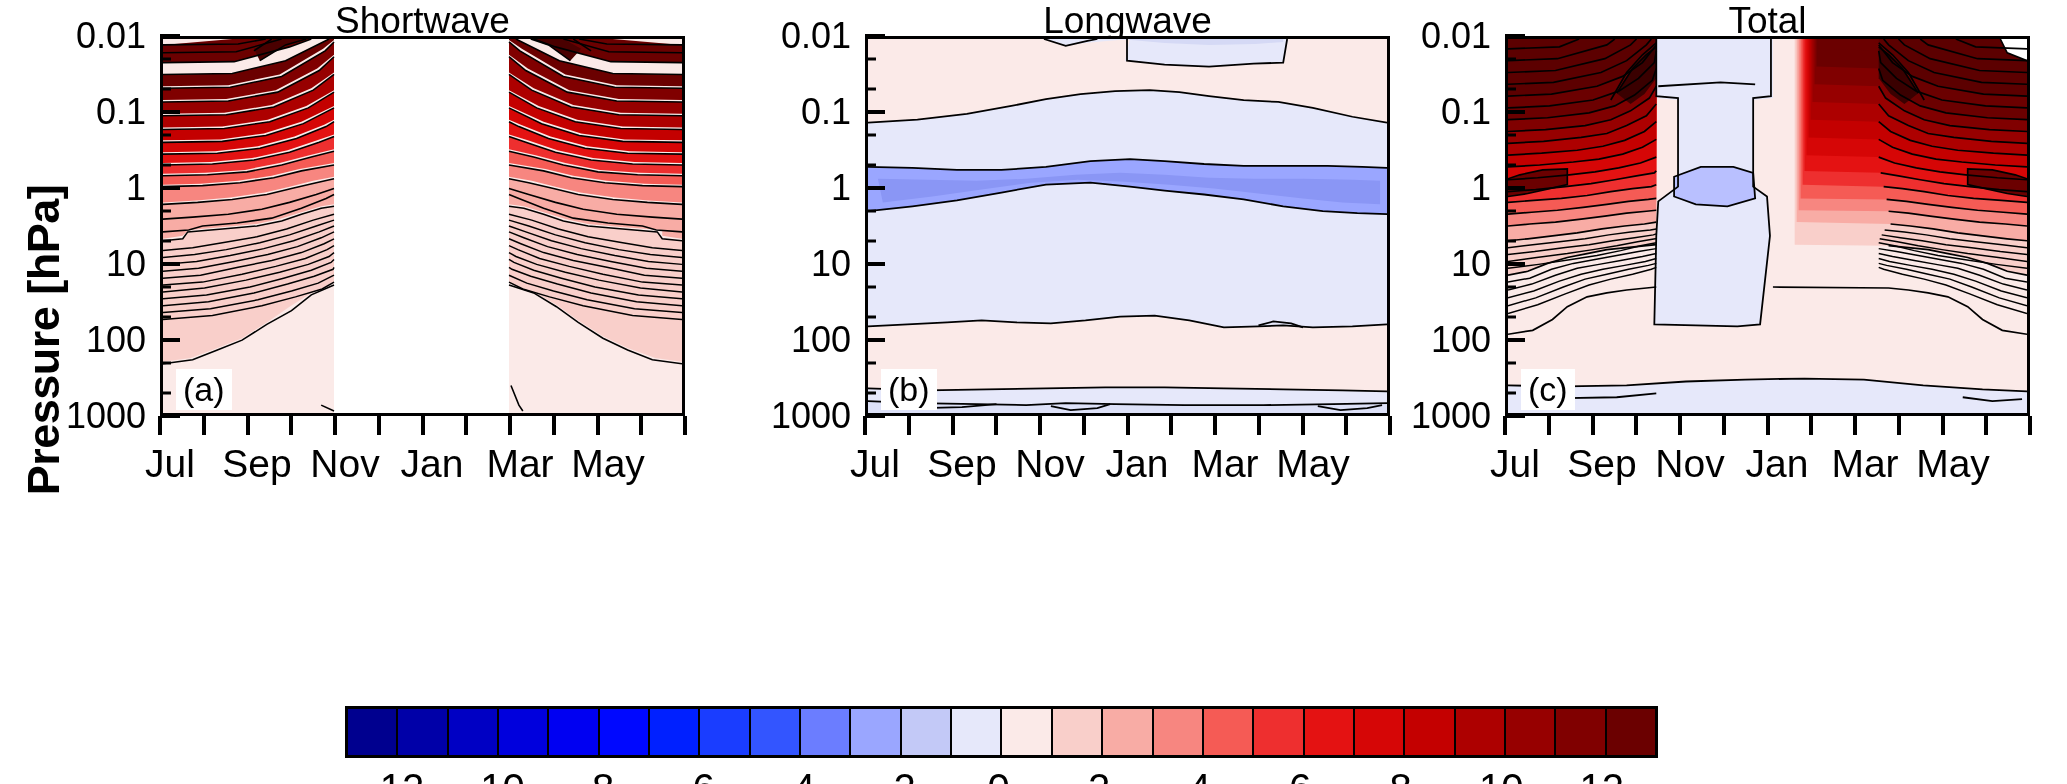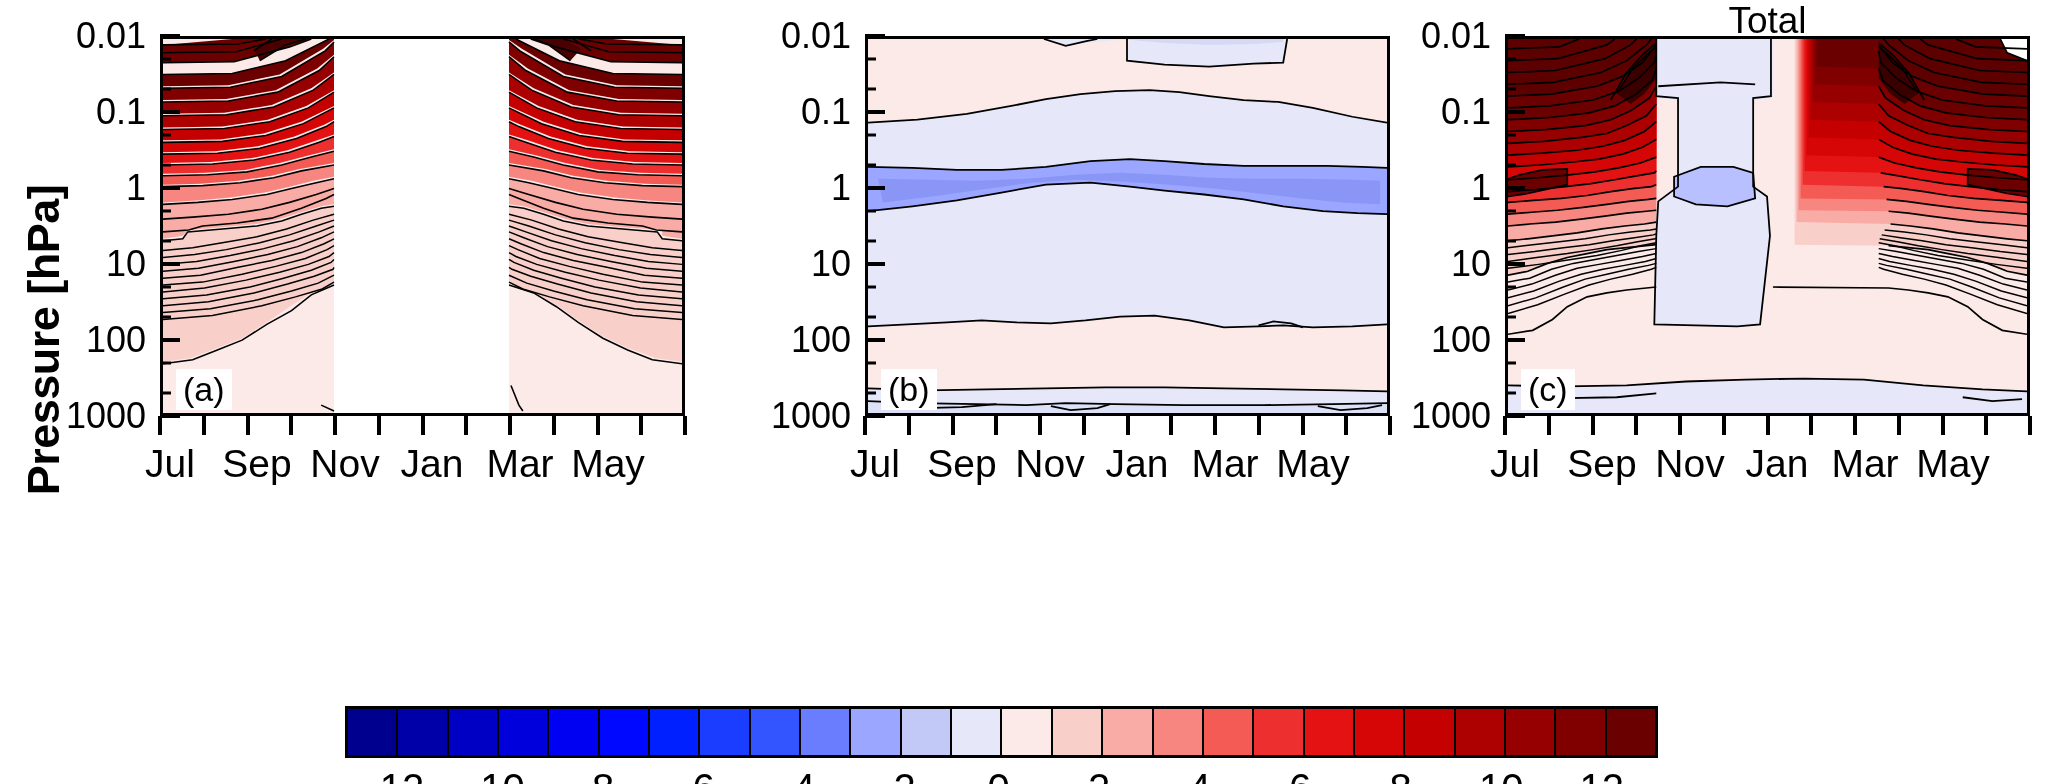--- a/index.html
+++ b/index.html
@@ -49,20 +49,21 @@
   #cbunit sup{font-size:25px;vertical-align:super;}
 </style>
 </head>
 <body>
 
 <div id="figure">
 
   <div id="ylabel">Pressure [hPa]</div>
 
   <div class="panel" id="panel-a" style="left:160px;width:525px;">
+    <div class="paneltitle">Shortwave</div>
     <div class="plotbox">
       <svg class="csvg" viewBox="0 0 525 380" preserveAspectRatio="none">
         <defs>
           <clipPath id="clipA">
               <rect x="0" y="0" width="525" height="380"></rect>
             </clipPath>
         </defs>
         <g clip-path="url(#clipA)">
           <rect x="0" y="0" width="525" height="380" fill="#ffffff"></rect>
 
@@ -229,20 +230,21 @@
     <div class="xtick" style="left:97px;">Sep</div>
     <div class="xtick" style="left:185px;">Nov</div>
     <div class="xtick" style="left:272px;">Jan</div>
     <div class="xtick" style="left:360px;">Mar</div>
     <div class="xtick" style="left:448px;">May</div>
 
     <div class="panellabel">(a)</div>
   </div>
 
   <div class="panel" id="panel-b" style="left:865px;width:525px;">
+    <div class="paneltitle">Longwave</div>
     <div class="plotbox">
       <svg class="csvg" viewBox="0 0 525 380" preserveAspectRatio="none">
         <defs>
             <clipPath id="clipB">
               <rect x="0" y="0" width="525" height="380"></rect>
             </clipPath>
           </defs>
         <g clip-path="url(#clipB)">
 
           <rect x="0" y="0" width="525" height="380" fill="#fbeae8"></rect>

